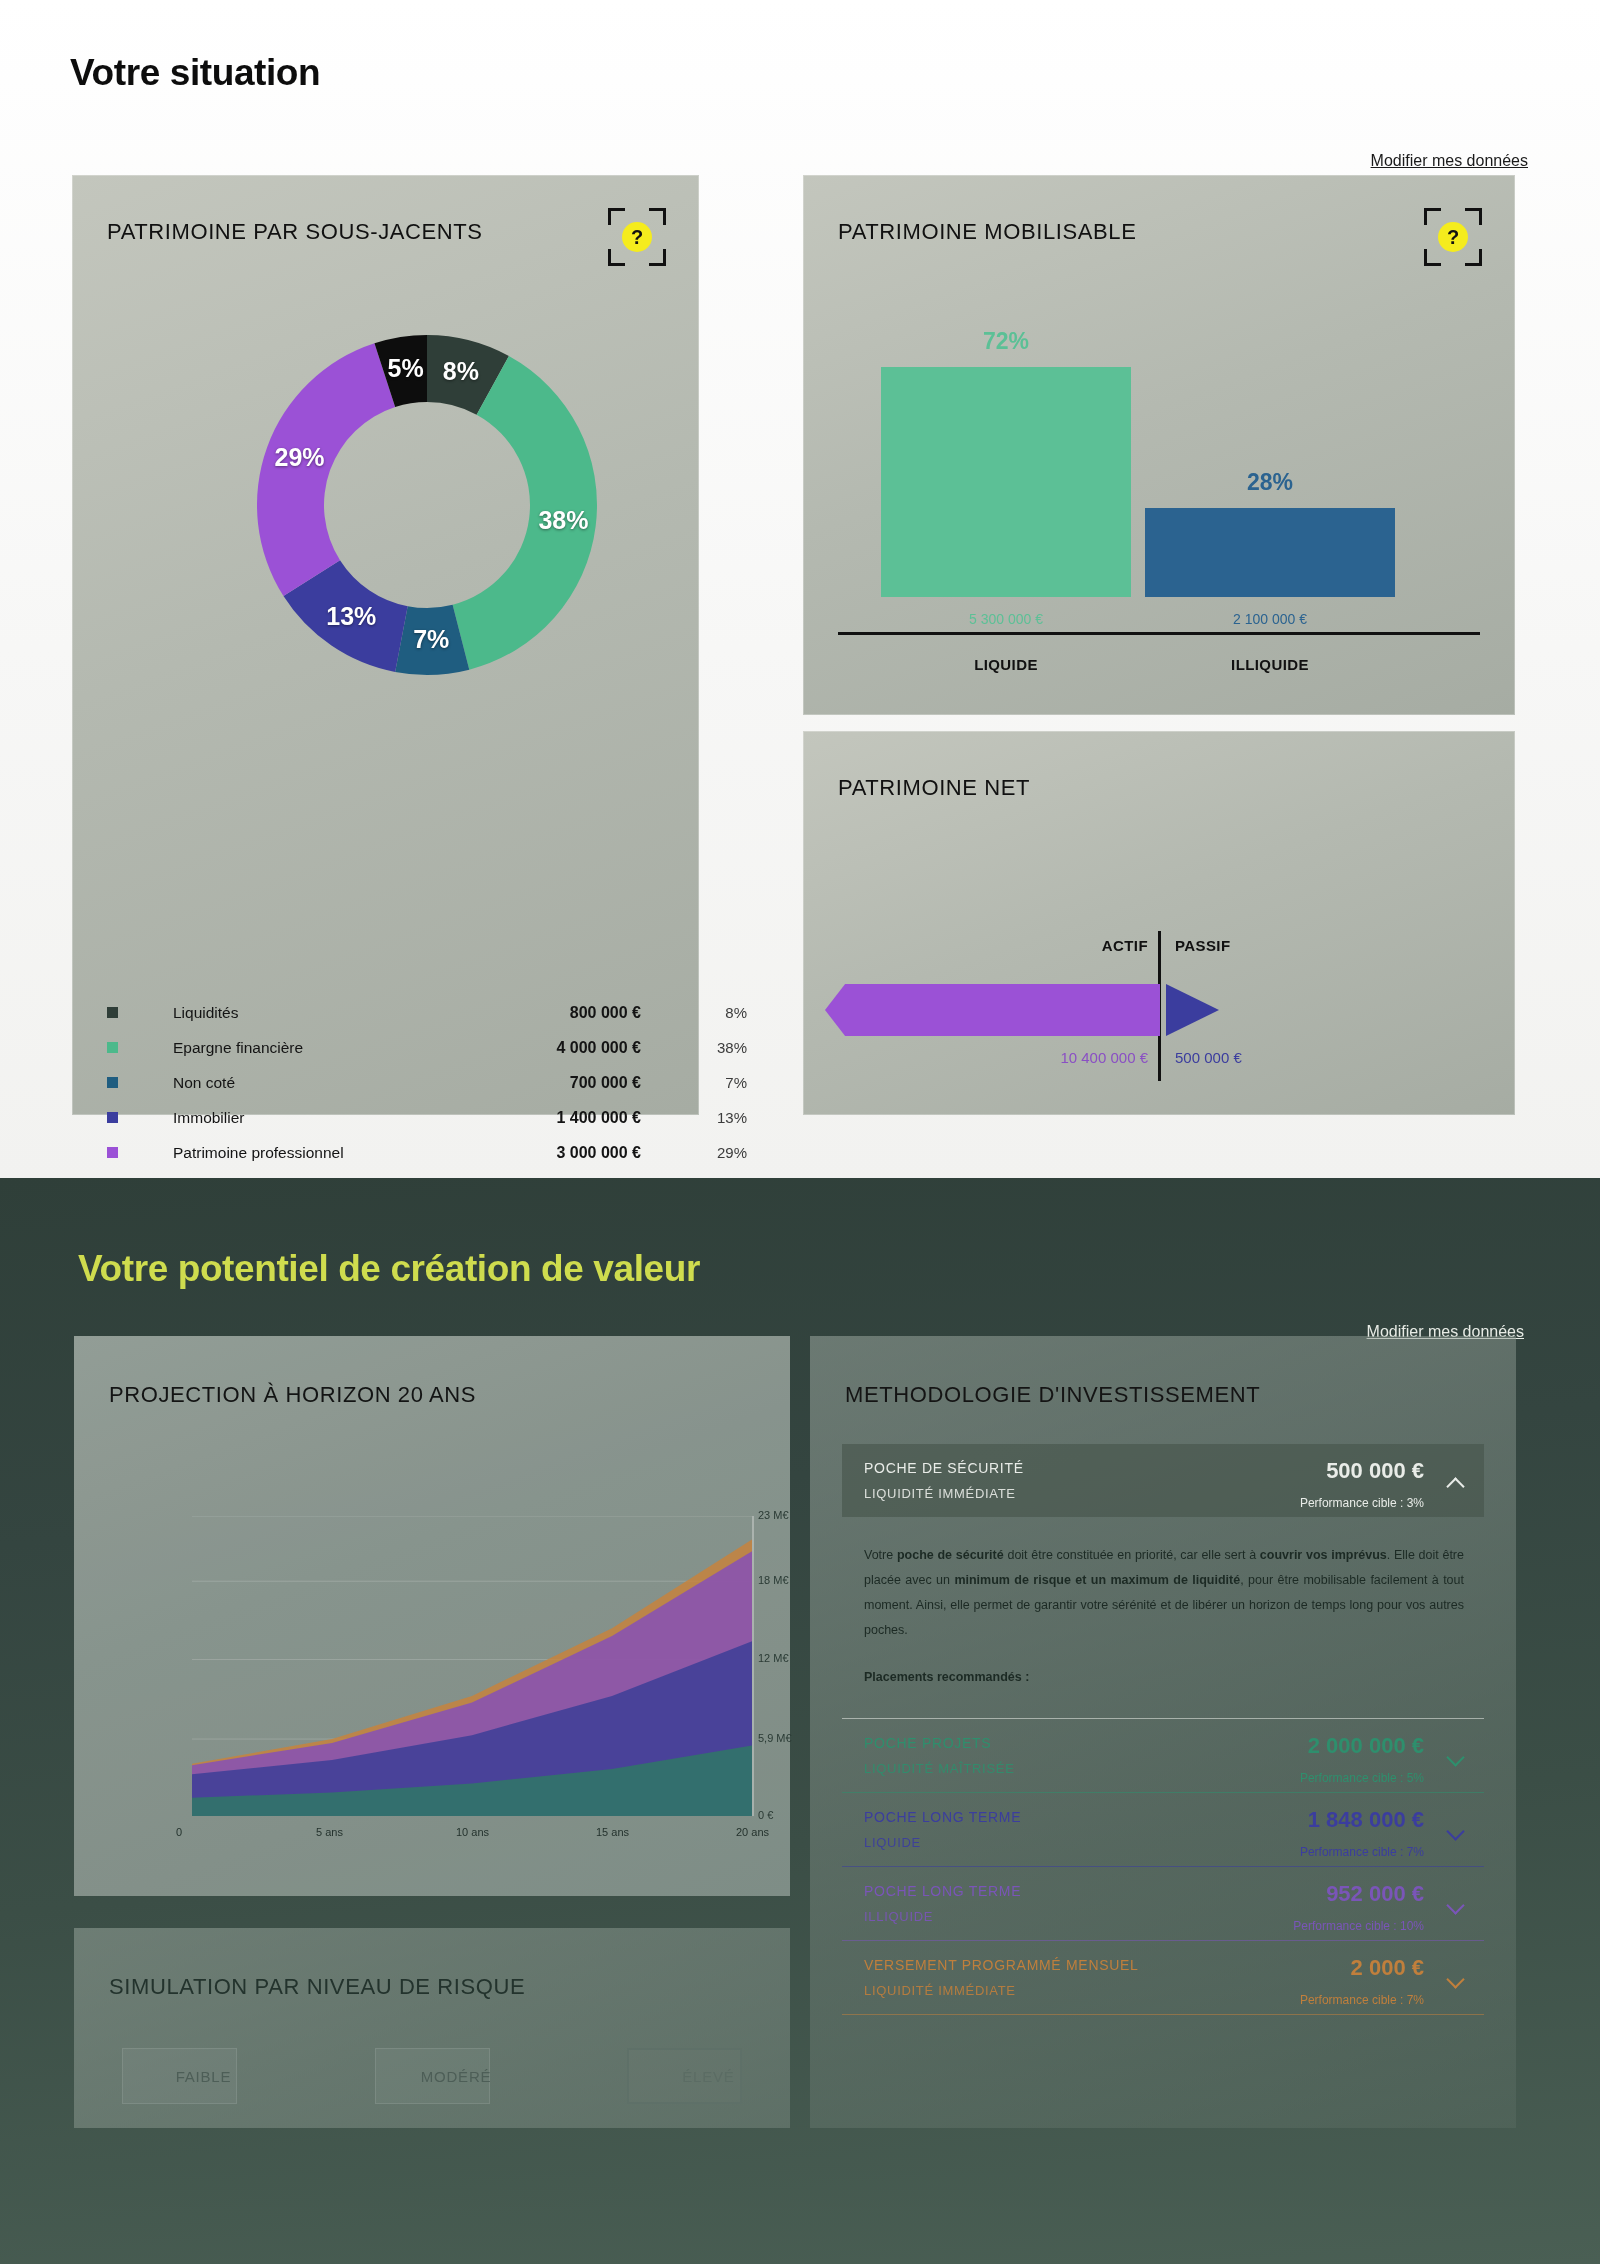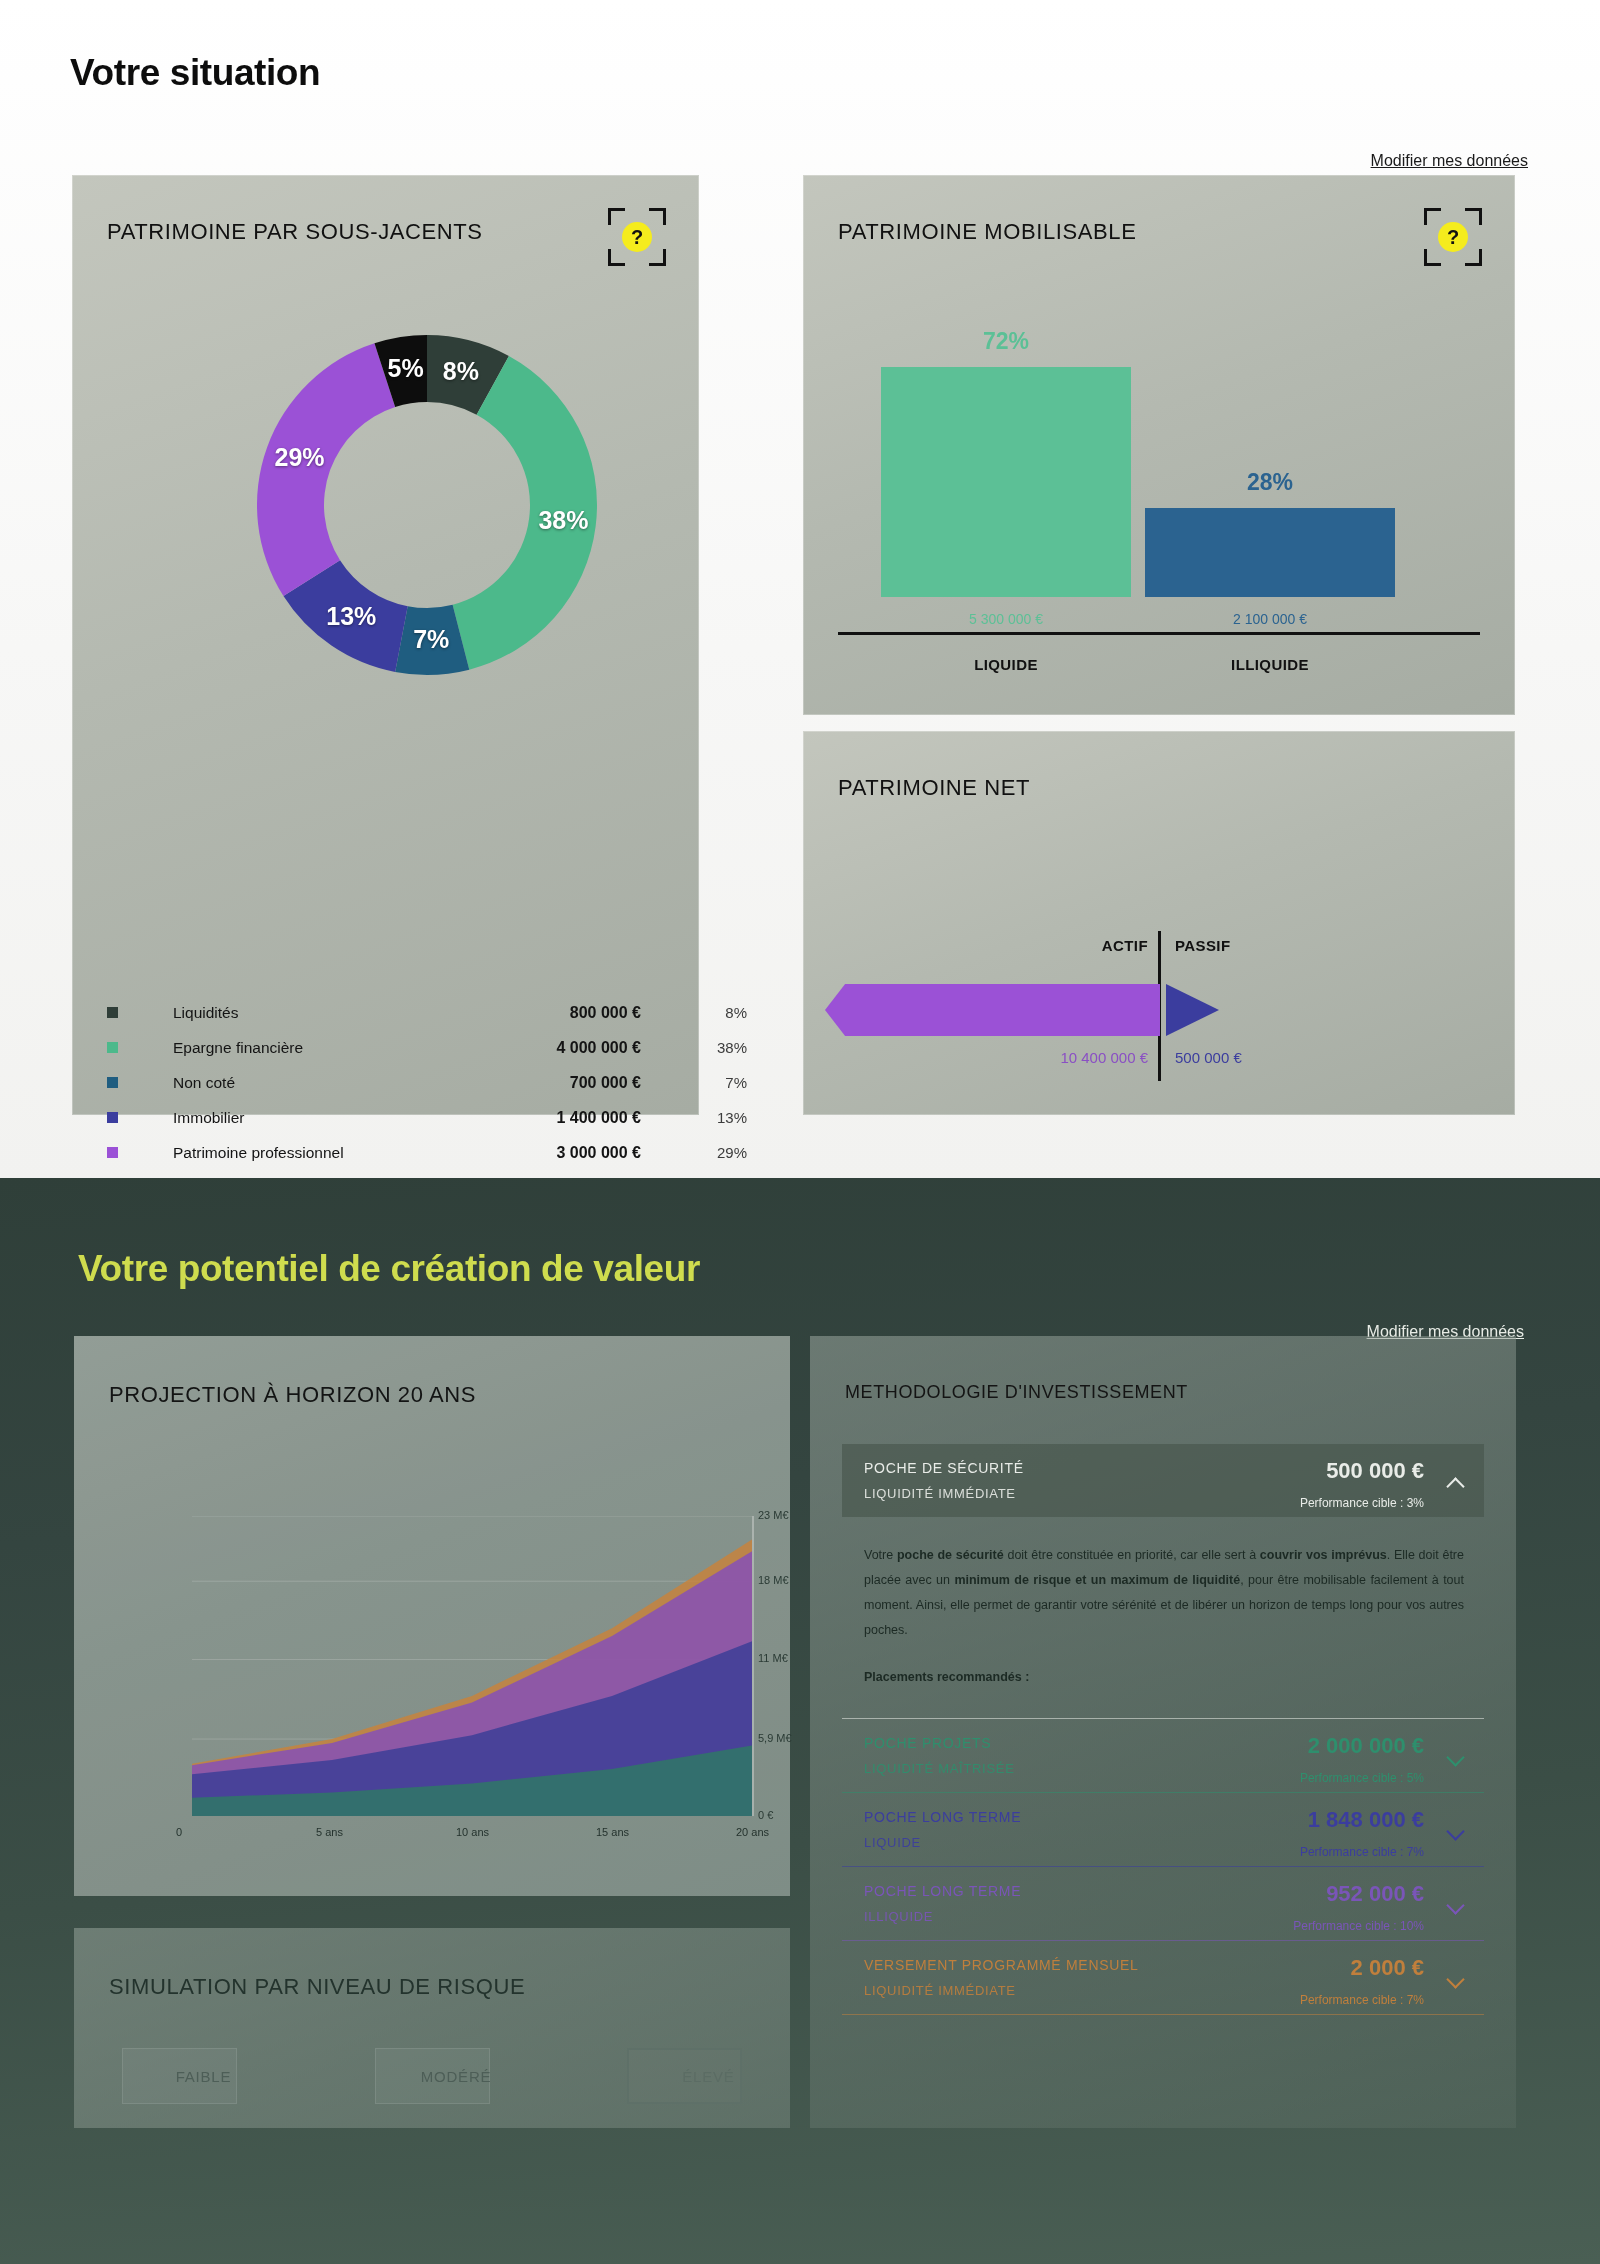--- a/index.html
+++ b/index.html
@@ -135,21 +135,21 @@
     font-size:15px; letter-spacing:.8px; color:#4d5e57; background:rgba(255,255,255,.05);
     border:1px solid rgba(255,255,255,.10); cursor:pointer;padding-left:48px;
   }
   .rbtn.sel{ border:2px solid #5e7068; color:#5b6c64; background:rgba(255,255,255,.02); }
 
   
   #cardM{
     position:absolute; left:810px; top:1336px; width:706px; height:792px;
     background:linear-gradient(160deg,rgba(154,166,158,.55) 0%,rgba(116,132,123,.45) 60%,rgba(96,114,104,.35) 100%);
   }
-  #cardM .card-title{ top:46px; font-size:18px; color:#141414; }
+  #cardM .card-title{ top:46px; font-size:22px; color:#141414; }
   .acc{ position:absolute; left:32px; top:108px; width:642px; }
   .acc-head{
     position:relative; padding:16px 60px 16px 22px; min-height:72px; cursor:pointer;
   }
   .acc-head.open{ background:rgba(70,84,74,.62); }
   .acc-t1{ font-size:14px; letter-spacing:.7px; }
   .acc-t2{ font-size:13px; letter-spacing:.7px; margin-top:10px; opacity:.9; }
   .acc-r1{ position:absolute; right:60px; top:14px; font-size:22px; font-weight:600; }
   .acc-r2{ position:absolute; right:60px; top:52px; font-size:12px; }
   .chev{
@@ -302,21 +302,21 @@
         <line x1="0" x2="560" y1="300" y2="300" stroke="rgba(255,255,255,.20)" stroke-width="1"></line>
         <polygon points="0,300 0,247.82608695652175 140,223.04347826086956 280,180 420,112.17391304347825 560,23.47826086956519 560,300" fill="#d4883a" opacity="0.82"></polygon>
         <polygon points="0,300 0,249.1304347826087 140,226.95652173913044 280,186.52173913043478 420,120 560,35.217391304347814 560,300" fill="#8a4fc4" opacity="0.82"></polygon>
         <polygon points="0,300 0,258.2608695652174 140,243.91304347826087 280,219.1304347826087 420,180 560,125.21739130434784 560,300" fill="#3b3d9e" opacity="0.82"></polygon>
         <polygon points="0,300 0,281.7391304347826 140,276.52173913043475 280,267.39130434782606 420,253.04347826086956 560,229.56521739130434 560,300" fill="#2e7d68" opacity="0.82"></polygon>
       </svg>
     <div class="yaxis-line"></div>
     <div id="yticks">
         <div class="ytick" style="top: -7px;">23 M€</div>
         <div class="ytick" style="top: 58.2174px;">18 M€</div>
-        <div class="ytick" style="top: 136.478px;">11 M€</div>
+        <div class="ytick" style="top: 136.478px;">12 M€</div>
         <div class="ytick" style="top: 216.043px;">5,9 M€</div>
         <div class="ytick" style="top: 293px;">0 €</div>
       </div>
     <div id="xticks">
         <div class="xtick" style="left: -16px;">0</div>
         <div class="xtick" style="left: 124px;">5 ans</div>
         <div class="xtick" style="left: 264px;">10 ans</div>
         <div class="xtick" style="left: 404px;">15 ans</div>
         <div class="xtick" style="left: 544px;">20 ans</div>
       </div>

